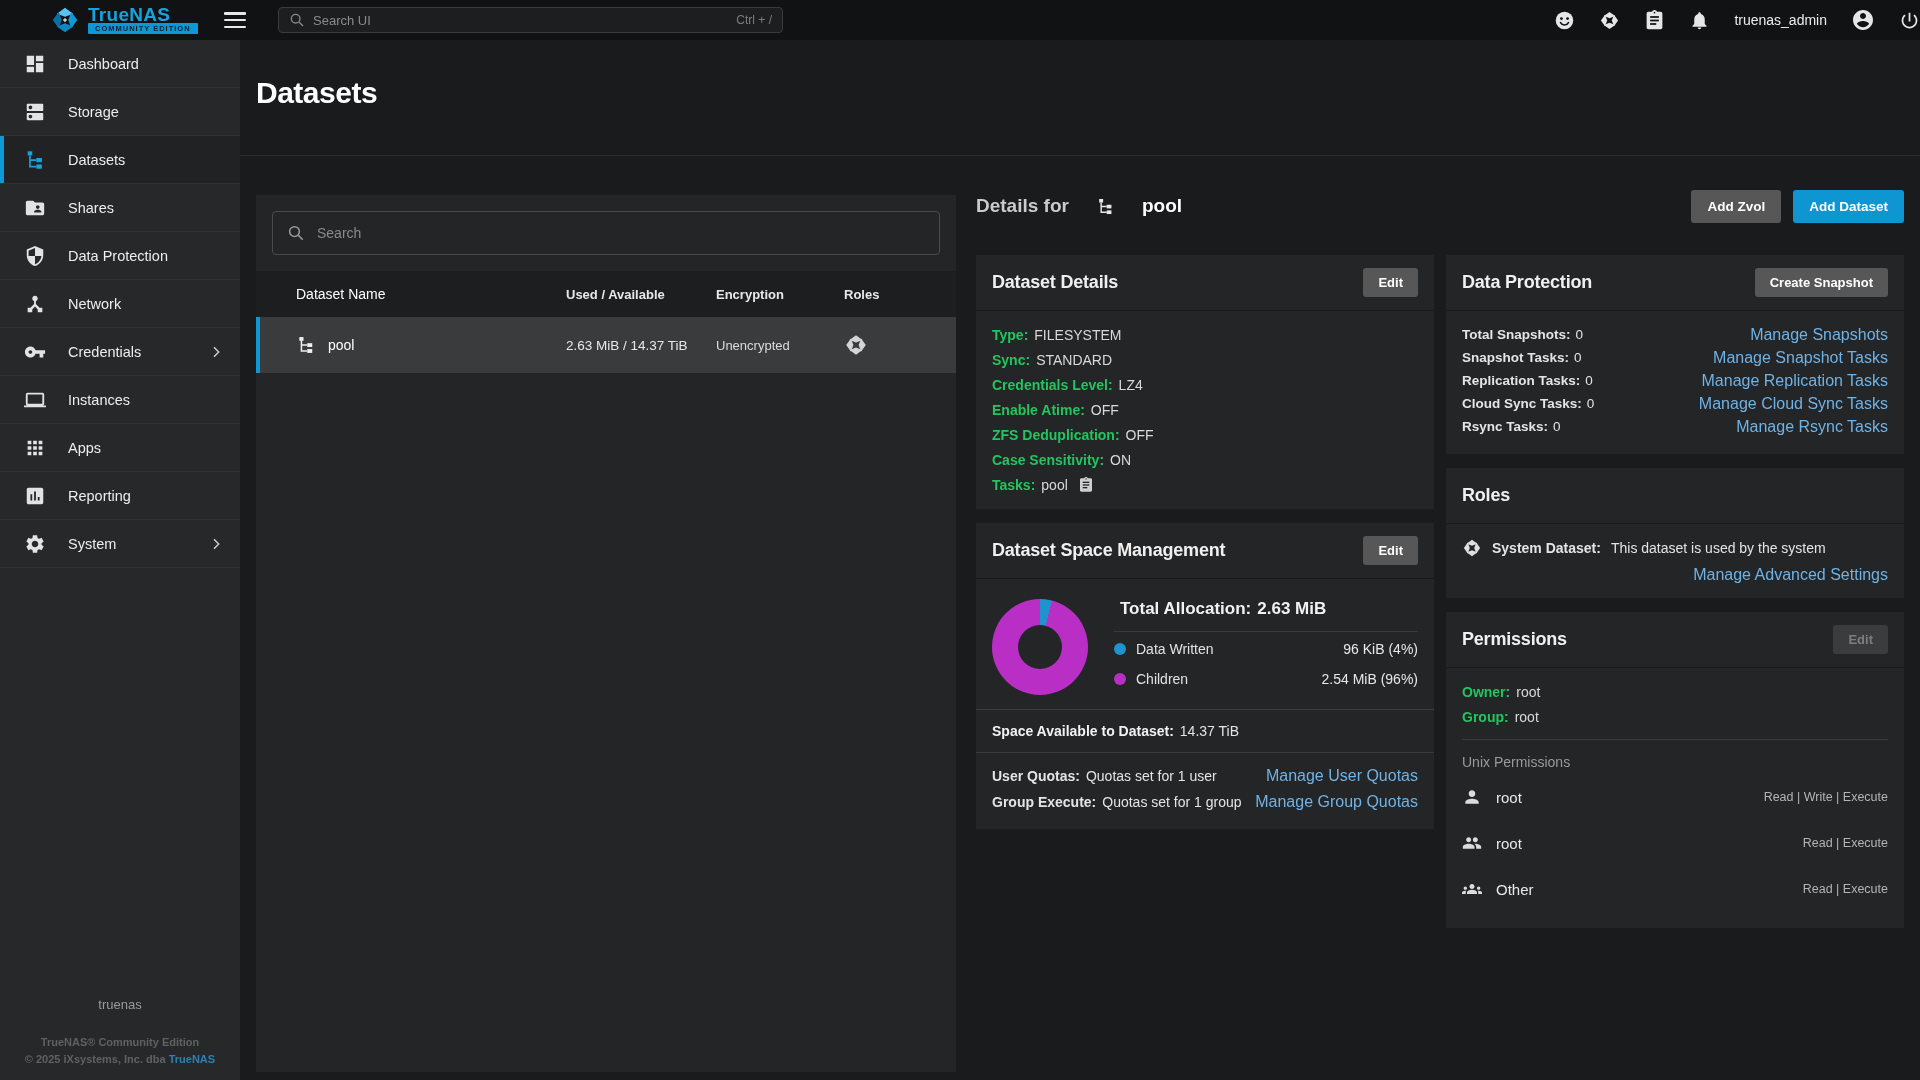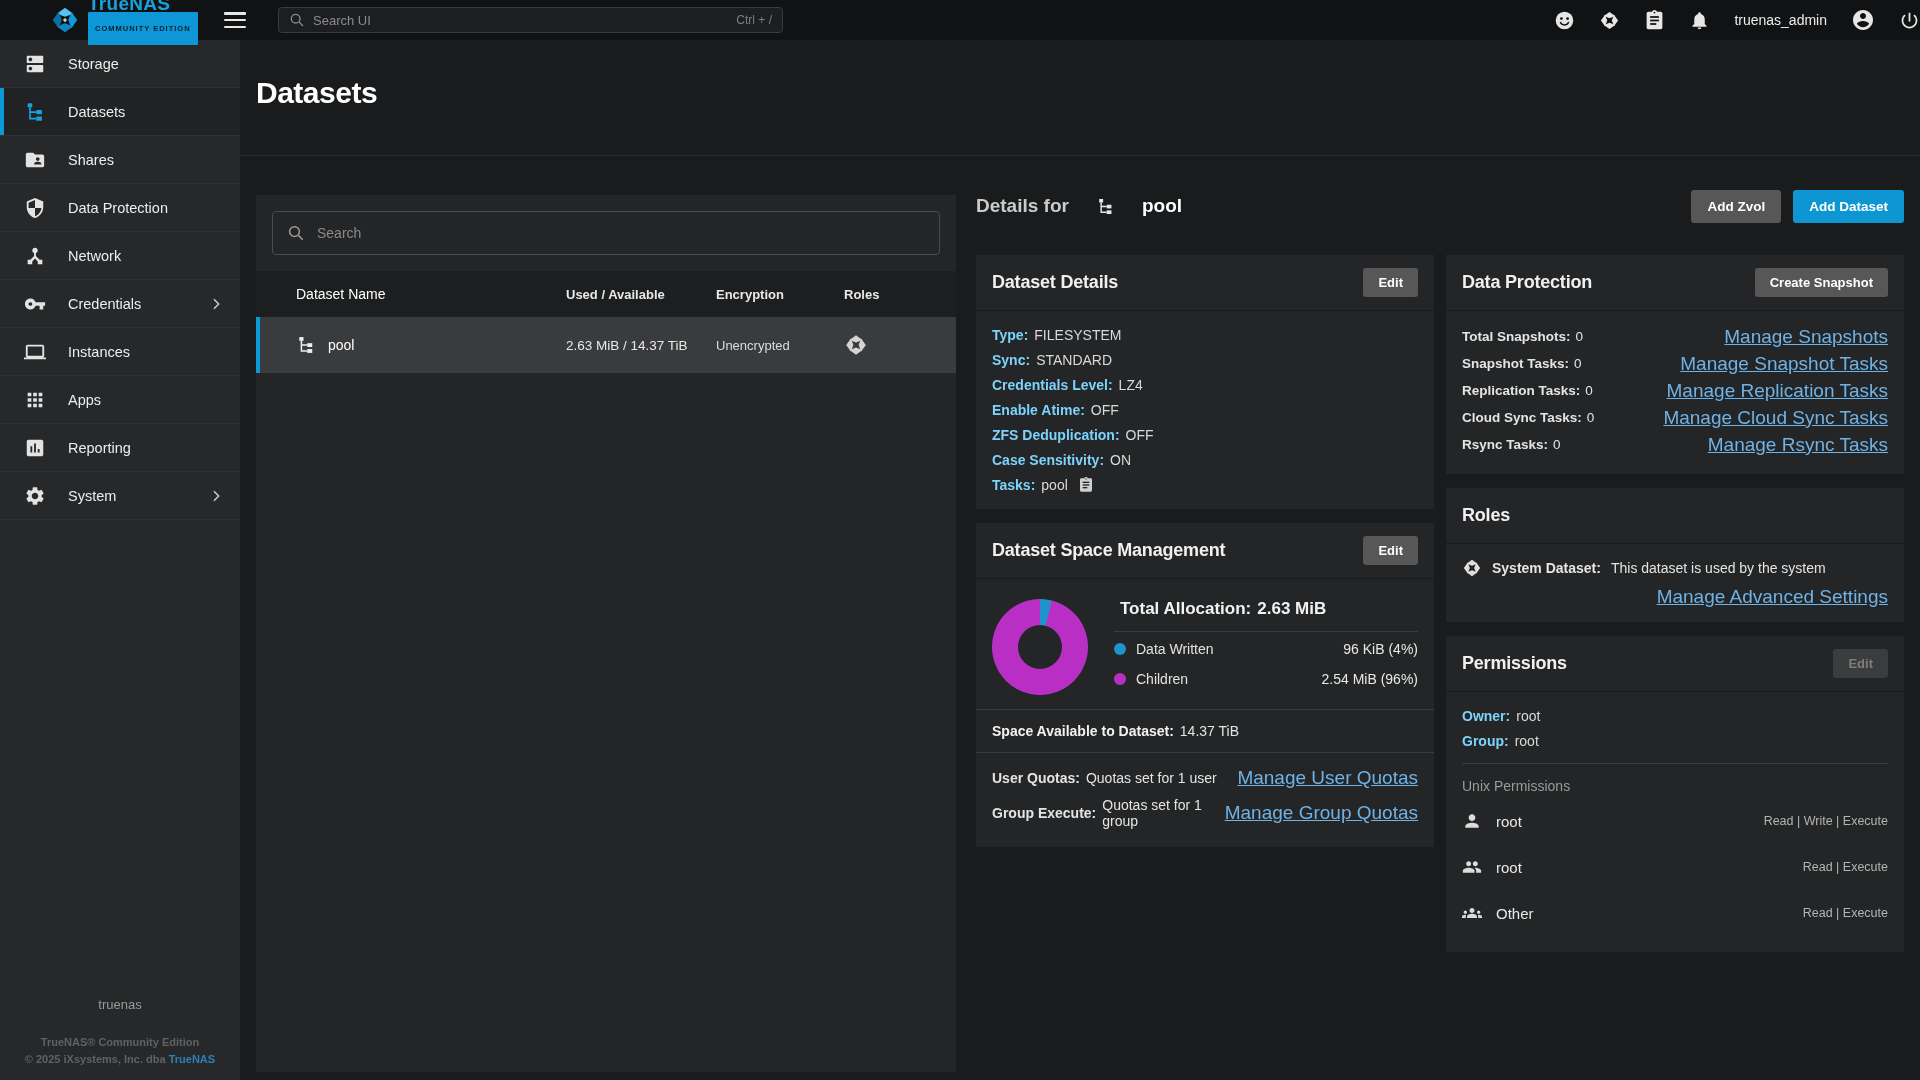--- a/index.html
+++ b/index.html
@@ -11,21 +11,21 @@
   *{box-sizing:border-box;margin:0;padding:0}
   html,body{width:1920px;height:1080px;overflow:hidden}
   body{background:var(--bg);font-family:"Liberation Sans",sans-serif;color:var(--text);font-size:14px}
   svg{display:block}
 
   
   .topbar{position:absolute;top:0;left:0;width:1920px;height:40px;background:var(--topbar);display:flex;align-items:center;z-index:5}
   .logo{display:flex;align-items:center;gap:8px;padding-left:50px;width:240px}
   .logo-textwrap{display:flex;flex-direction:column;align-items:flex-start}
   .logo-name{color:#18a2dd;font-size:19px;font-weight:bold;letter-spacing:.3px;line-height:17px}
-  .logo-badge{background:#0e97d6;color:#07222e;font-size:7.5px;font-weight:bold;letter-spacing:1px;padding:12px 7px;border-radius:1px}
+  .logo-badge{background:#0e97d6;color:#07222e;font-size:7.5px;font-weight:bold;letter-spacing:1px;padding:1px 7px;border-radius:1px}
   .hamburger{width:22px;height:16px;display:flex;flex-direction:column;justify-content:space-between;cursor:pointer;margin-left:-16px}
   .hamburger span{height:2.5px;background:#e8e8e8;border-radius:1px}
   .top-search{margin-left:32px;width:505px;height:26px;background:#1d1e20;border:1px solid #3a3b3c;border-radius:4px;display:flex;align-items:center;padding:0 10px;gap:8px;color:#8b8b8b}
   .top-search input{flex:1;background:transparent;border:none;outline:none;color:#ddd;font-size:13px;font-family:inherit}
   .top-search input::placeholder{color:#8b8b8b}
   .search-hint{font-size:12px;color:#7d7d7d}
   .top-right{margin-left:auto;display:flex;align-items:center;gap:24px;color:#e6e6e6}
   .top-icon{width:21px;height:21px;cursor:pointer;color:#e6e6e6}
   .username{font-size:14px;color:#ececec}
 
@@ -76,24 +76,24 @@
   .btn.small{padding:7px 15px;font-size:13px}
   .btn.disabled{background:#3b3c3d;color:#7e7e7e;cursor:default}
 
   .col1{position:absolute;top:215px;left:736px;width:458px;display:flex;flex-direction:column;gap:14px}
   .col2{position:absolute;top:215px;left:1206px;width:458px;display:flex;flex-direction:column;gap:14px}
   .card{background:var(--panel)}
   .card-header{display:flex;align-items:center;justify-content:space-between;padding:10px 16px;border-bottom:1px solid var(--carddiv);min-height:56px}
   .card-title{font-size:18px;font-weight:bold;letter-spacing:-.2px;color:#f0f0f0}
   .card-body{padding:16px}
   .kv{margin-bottom:9px;font-size:14px;color:#d9d9d9;display:flex;align-items:center}
-  .kv b{color:#7dd3fc;margin-right:6px;white-space:nowrap}
+  .kv b{color:#22c55e;margin-right:6px;white-space:nowrap}
   .kv:last-child{margin-bottom:0}
   .copy-ic{width:16px;height:16px;margin-left:10px;color:#cfcfcf;cursor:pointer}
-  a.mlink{color:var(--link);font-size:19px;text-decoration:underline;cursor:pointer;white-space:nowrap}
+  a.mlink{color:var(--link);font-size:16px;cursor:pointer;white-space:nowrap}
 
   
   .donut-row{display:flex;gap:26px;padding:16px 16px 14px;align-items:flex-start}
   .donut{width:96px;height:96px;border-radius:50%;position:relative;flex:none;margin-top:4px}
   .donut::after{content:"";position:absolute;inset:26px;background:var(--panel);border-radius:50%}
   .alloc{flex:1}
   .alloc-title{font-size:17px;font-weight:bold;color:#f2f2f2;padding:4px 0 12px}
   .alloc-title span{margin-left:6px}
   .alloc-sep{border-top:1px solid #3a3b3c}
   .legend-row{display:flex;align-items:center;padding:9px 0 2px;font-size:14px}
@@ -187,20 +187,26 @@
     </svg>
     <svg class="top-icon" viewBox="0 0 24 24" fill="currentColor">
       <path d="M13 3h-2v10h2V3zm4.83 2.17l-1.42 1.42C17.99 7.86 19 9.81 19 12c0 3.87-3.13 7-7 7s-7-3.13-7-7c0-2.19 1.01-4.14 2.58-5.42L6.17 5.17C4.23 6.82 3 9.26 3 12c0 4.97 4.03 9 9 9s9-4.03 9-9c0-2.74-1.23-5.18-3.17-6.83z"></path>
     </svg>
   </div>
 </div>
 
 <div class="sidebar">
   <div class="nav-item">
     <svg class="nav-icon" viewBox="0 0 24 24" fill="currentColor">
+        <path d="M3 13h8V3H3v10zm0 8h8v-6H3v6zm10 0h8V11h-8v10zm0-18v6h8V3h-8z"></path>
+      </svg>
+    <span class="nav-label">Dashboard</span>
+  </div>
+  <div class="nav-item">
+    <svg class="nav-icon" viewBox="0 0 24 24" fill="currentColor">
         <path d="M20 13H4c-.55 0-1 .45-1 1v6c0 .55.45 1 1 1h16c.55 0 1-.45 1-1v-6c0-.55-.45-1-1-1zM7 19c-1.1 0-2-.9-2-2s.9-2 2-2 2 .9 2 2-.9 2-2 2zM20 3H4c-.55 0-1 .45-1 1v6c0 .55.45 1 1 1h16c.55 0 1-.45 1-1V4c0-.55-.45-1-1-1zM7 9c-1.1 0-2-.9-2-2s.9-2 2-2 2 .9 2 2-.9 2-2 2z"></path>
       </svg>
     <span class="nav-label">Storage</span>
   </div>
   <div class="nav-item active">
     <svg class="nav-icon" viewBox="0 0 24 24">
       <rect x="4" y="2.5" width="5" height="4.5" fill="currentColor"></rect>
       <path d="M6.5 7 V19.2 H13.5 M6.5 12.1 H13.5" stroke="currentColor" stroke-width="1.8" fill="none"></path>
       <rect x="13.5" y="9.8" width="6" height="4.6" fill="currentColor"></rect>
       <rect x="13.5" y="16.9" width="6" height="4.6" fill="currentColor"></rect>

